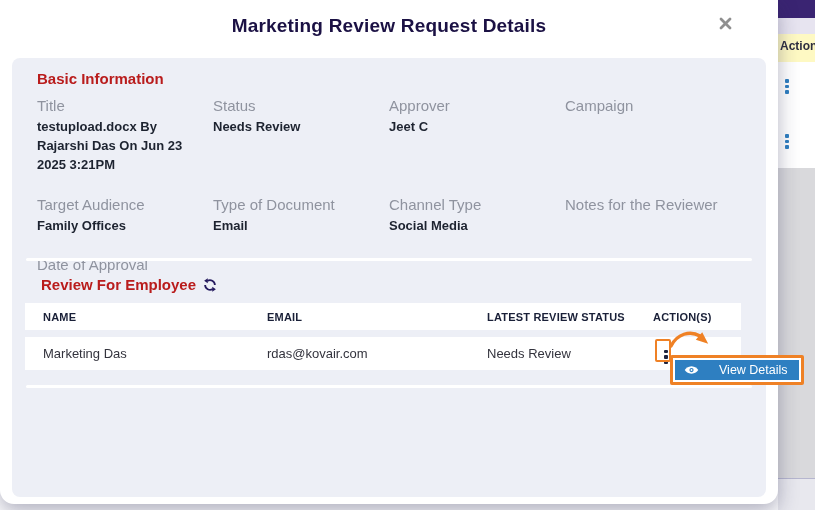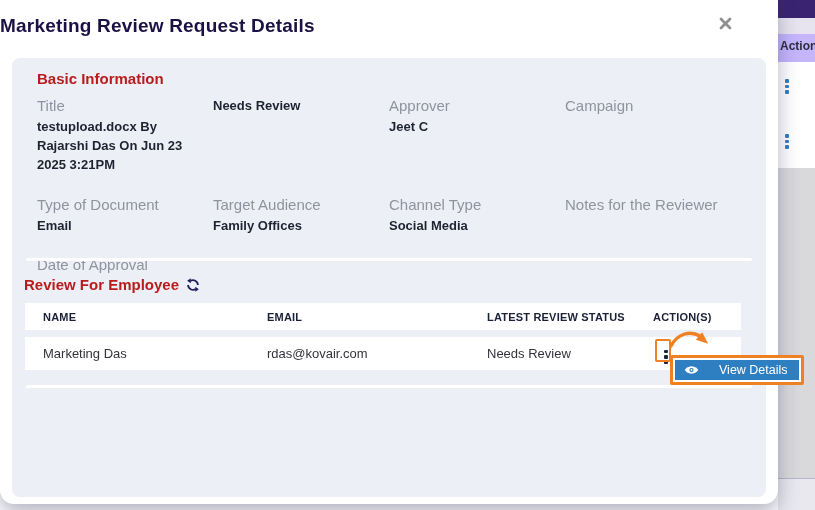--- a/index.html
+++ b/index.html
@@ -5,55 +5,55 @@
   * { margin:0; padding:0; box-sizing:border-box; }
   html,body { background:#f2f2f5; }
   body { font-family:"Liberation Sans", sans-serif; }
   #stage { position:relative; width:815px; height:510px; overflow:hidden; background:#fdfdfe; }
 
   
   .bg-layer { position:absolute; inset:0; z-index:1; }
   .bg-purple-bar { position:absolute; left:778px; top:0; width:37px; height:18px; background:#3a2472; overflow:hidden; }
   .bg-purple-bar span { position:absolute; left:1px; top:2px; color:#ffffff; font-size:10px; font-weight:bold; white-space:nowrap;margin-top:32px; }
   .bg-lav-row { position:absolute; left:778px; top:18px; width:37px; height:16px; background:#e7e4f0; }
-  .bg-head-row { position:absolute; left:778px; top:34px; width:37px; height:28px; background:#c4b5fd; }
+  .bg-head-row { position:absolute; left:778px; top:34px; width:37px; height:28px; background:#fef9c3; }
   .bg-head-row span { position:absolute; left:2px; top:5px; color:#2e2e40; font-size:12px; font-weight:bold; }
   .bg-row { position:absolute; left:778px; width:37px; background:#ffffff; }
   .bg-row.r1 { top:62px; height:48px; }
   .bg-row.r2 { top:110px; height:58px; }
   .bg-div { position:absolute; left:778px; width:37px; height:1px; background:#e2e2ec; }
   .bg-gray { position:absolute; left:778px; top:168px; width:37px; height:310px; background:#d9d9dc; }
   .bg-line { position:absolute; left:778px; top:478px; width:37px; height:1px; background:#b6b6cf; }
   .bg-foot { position:absolute; left:778px; top:479px; width:37px; height:31px; background:#e8e8ee; }
   .kebab { display:inline-flex; flex-direction:column; gap:2px; align-items:center; background:none; border:0; cursor:pointer; padding:2px 4px; }
   .kebab i { width:3.5px; height:3.5px; border-radius:1px; display:block; }
   .kebab.blue i { background:#2f7fc0; }
   .kebab.navy i { background:#1d2440; }
   .bg-kebab { position:absolute; left:781px; }
 
   
   .modal { position:absolute; left:0; top:0; width:778px; height:504px; background:#ffffff;
            border-radius:0 0 14px 14px; box-shadow:0 8px 20px rgba(40,40,80,.35); z-index:5; }
-  .modal-title { position:absolute; left:0; right:0; top:15px; 
+  .modal-title { position:absolute; left:0; right:0; top:15px; text-align:center;
                  font-size:19px; font-weight:bold; color:#1b1144; letter-spacing:.2px; }
   .close-btn { position:absolute; left:714px; top:12px; background:none; border:0; cursor:pointer; padding:5px; line-height:0; }
 
   .panel { position:absolute; left:12px; top:58px; width:754px; height:439px; background:#edeff6; border-radius:8px; }
   .sec-heading { font-size:15px; font-weight:bold; color:#b91c1c; }
   .h-basic { position:absolute; left:25px; top:12px; }
 
   .fields { position:absolute; left:25px; top:39px; right:8px; display:grid;
             grid-template-columns:176px 176px 176px 1fr; row-gap:21px; }
   .field .lbl { font-size:15px; color:#8f939f; margin-bottom:4px; }
   .field .val { font-size:13px; font-weight:bold; color:#1d2330; line-height:1.45; padding-right:10px; }
 
   .divider { position:absolute; left:14px; width:726px; height:3px; background:#ffffff; border-radius:2px; }
   .div1 { top:200px; } .div2 { top:327px; }
 
-  .h-review-row { position:absolute; left:12px; top:218px; display:flex; gap:6px; }
+  .h-review-row { position:absolute; left:29px; top:218px; display:flex; gap:6px; }
   .refresh-btn { background:none; border:0; cursor:pointer; line-height:0; padding:1px; }
 
   .emp-table { position:absolute; left:13px; top:245px; width:716px; }
   .t-row { display:grid; grid-template-columns:224px 220px 166px 1fr; align-items:center; background:#ffffff; }
   .t-row > div { padding-left:18px; }
   .t-head { height:27px; }
   .t-head > div { font-size:11px; font-weight:bold; color:#1a2038; letter-spacing:.2px; white-space:nowrap; }
   .t-gap { height:7px; }
   .t-data { height:33px; }
   .t-data > div { font-size:13px; color:#33333d; }
@@ -114,36 +114,37 @@
 
     <div class="panel">
       <div class="sec-heading h-basic">Basic Information</div>
 
       <div class="fields">
         <div class="field">
           <div class="lbl">Title</div>
           <div class="val">testupload.docx By Rajarshi Das On Jun 23 2025 3:21PM</div>
         </div>
         <div class="field">
+          <div class="lbl">Status</div>
           <div class="val">Needs Review</div>
         </div>
         <div class="field">
           <div class="lbl">Approver</div>
           <div class="val">Jeet C</div>
         </div>
         <div class="field">
           <div class="lbl">Campaign</div>
         </div>
         <div class="field">
+          <div class="lbl">Target Audience</div>
+          <div class="val">Family Offices</div>
+        </div>
+        <div class="field">
           <div class="lbl">Type of Document</div>
           <div class="val">Email</div>
-        </div>
-        <div class="field">
-          <div class="lbl">Target Audience</div>
-          <div class="val">Family Offices</div>
         </div>
         <div class="field">
           <div class="lbl">Channel Type</div>
           <div class="val">Social Media</div>
         </div>
         <div class="field">
           <div class="lbl">Notes for the Reviewer</div>
           <div class="val"></div>
         </div>
         <div class="field">

